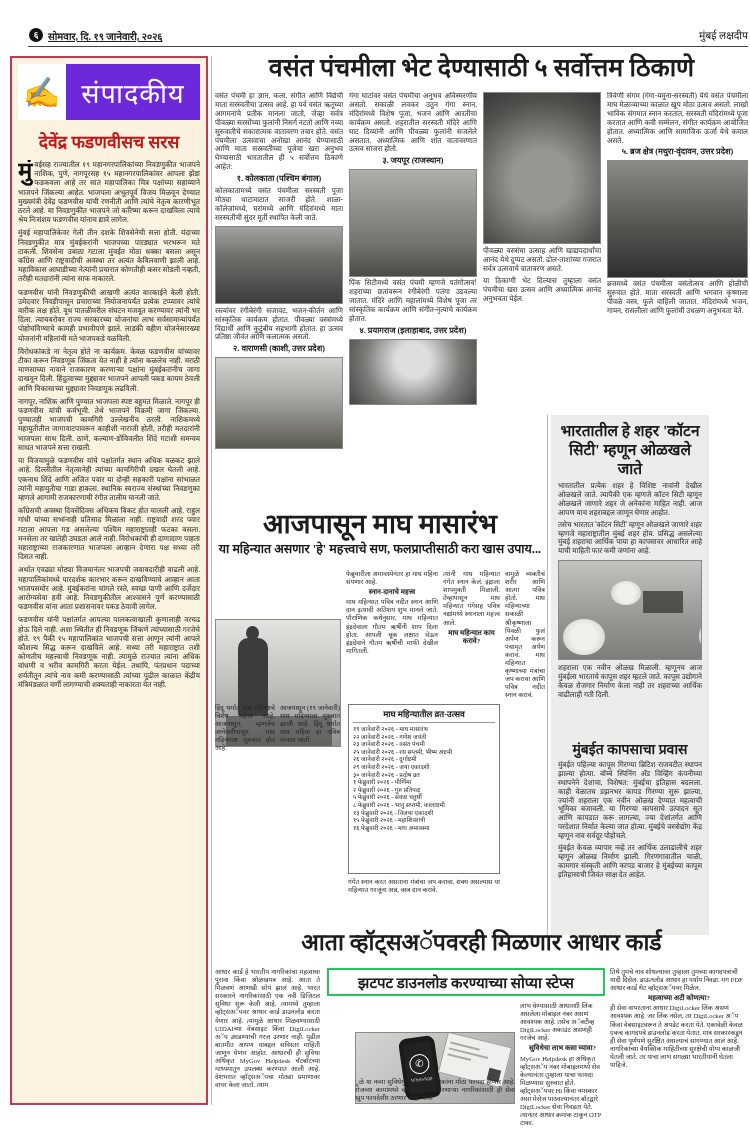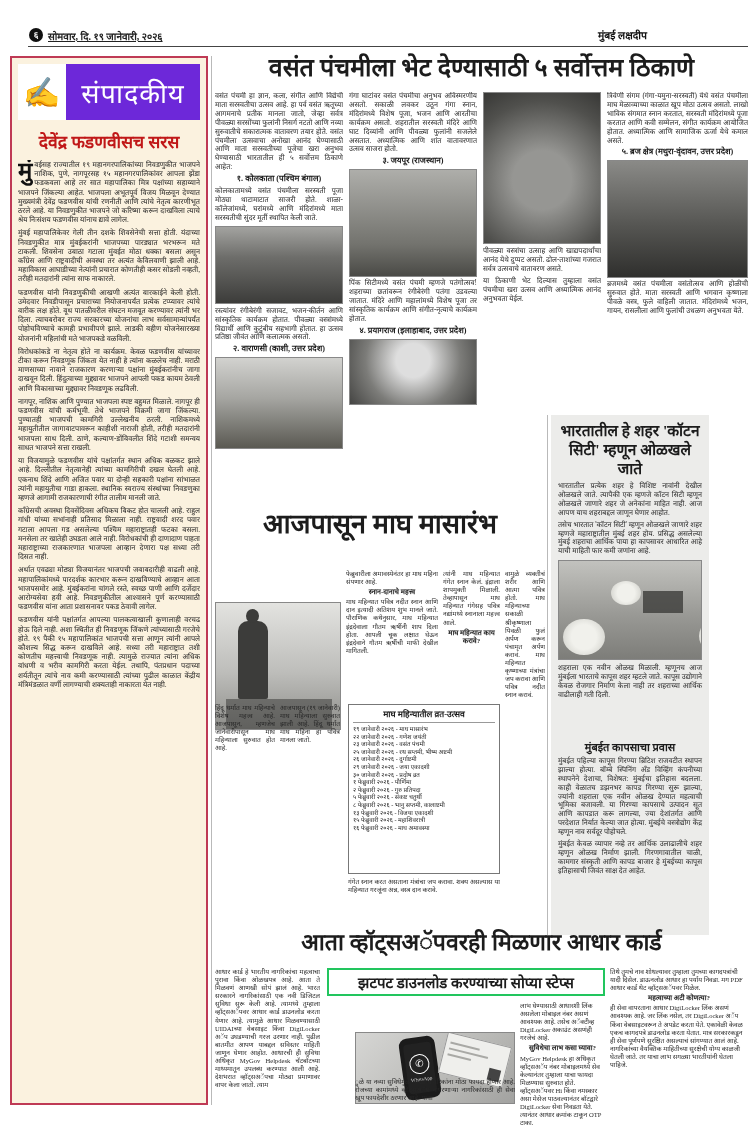--- a/index.html
+++ b/index.html
@@ -5,21 +5,21 @@
   html,body{margin:0;padding:0;background:#e9e9e9;}
   .page{position:relative;width:750px;height:1148px;background:#ffffff;overflow:hidden;
         font-family:"Liberation Serif","DejaVu Serif",serif;color:#1c1c1c;}
   .abs{position:absolute;}
   .t{text-align:justify;color:#262626;}
   .hair{background:#b9b9b9;}
   
   .pgnum{width:14px;height:14px;border-radius:50%;background:#111;color:#fff;font-size:9px;
          line-height:14px;text-align:center;font-weight:bold;}
   .dateline{font-size:10px;font-weight:bold;color:#222;}
-  .papername{font-size:10.5px;font-weight:bold;color:#111;text-align:left;}
+  .papername{font-size:10.5px;font-weight:normal;color:#111;text-align:right;}
   
   .edbox{background:#fbf2df;border:2px solid #bf3a55;box-sizing:border-box;padding:6px;}
   .edbanner{display:flex;height:56px;}
   .edpen{width:48px;background:#fff;display:flex;align-items:center;justify-content:center;
          font-size:30px;color:#e0487a;}
   .edtitle{flex:1;background:#6d28d9;color:#fff;display:flex;align-items:center;justify-content:center;
            font-size:27px;font-weight:normal;letter-spacing:1px;}
   .edhead{margin-top:9px;text-align:center;font-size:17.5px;font-weight:bold;color:#c01818;}
   .edbody{margin-top:7px;height:928px;overflow:hidden;font-size:7.3px;line-height:9.2px;}
   .edbody p{margin:0 0 4px 0;text-align:justify;}
@@ -121,20 +121,21 @@
 
   <div class="abs col bt" style="left:607px;top:92px;width:141px;height:316px;">
     <div class="t">त्रिवेणी संगम (गंगा-यमुना-सरस्वती) येथे वसंत पंचमीला माघ मेळाव्याच्या काळात खूप मोठा उत्सव असतो. लाखो भाविक संगमात स्नान करतात, सरस्वती मंदिरांमध्ये पूजा करतात आणि कवी सम्मेलन, संगीत कार्यक्रम आयोजित होतात. अध्यात्मिक आणि सामाजिक ऊर्जा येथे कमाल असते.</div>
     <div class="sub">५. ब्रज क्षेत्र (मथुरा-वृंदावन, उत्तर प्रदेश)</div>
     <div class="photo ph-braj" style="width:100%;height:118px;margin:2px 0;"></div>
     <div class="t">ब्रजमध्ये वसंत पंचमीला वसंतोत्सव आणि होळीची सुरुवात होते. माता सरस्वती आणि भगवान कृष्णाला पीवळे वस्त्र, फुले वाहिली जातात. मंदिरांमध्ये भजन, गायन, रासलीला आणि फुलांची उधळण अनुभवता येते.</div>
   </div>
 
   <div class="abs" style="left:215px;top:508px;width:330px;height:427px;">
     <div class="maghhead">आजपासून माघ मासारंभ</div>
+    <div class="maghsub">या महिन्यात असणार 'हे' महत्त्वाचे सण, फलप्राप्तीसाठी करा खास उपाय...</div>
     <div class="abs photo ph-statue" style="left:0;top:62px;width:126px;height:128px;">
       <div class="sil" style="left:22px;top:18px;width:30px;height:78px;border-radius:10px 10px 2px 2px;"></div>
       <div class="sil" style="left:30px;top:6px;width:13px;height:14px;border-radius:50%;"></div>
       <div class="sil" style="left:10px;top:96px;width:106px;height:30px;opacity:.55;"></div>
     </div>
     <div class="abs col bt2 t" style="left:0;top:196px;width:60px;height:231px;">हिंदू धर्मात माघ महिन्याचे विशेष महत्त्व आहे. आजपासून, म्हणजेच जानेवारीपासून माघ महिन्याला सुरुवात होत आहे.</div>
     <div class="abs col bt2 t" style="left:65px;top:196px;width:60px;height:231px;">आजपासून (१९ जानेवारी) माघ महिन्याला सुरुवात झाली आहे. हिंदू धर्मात माघ महिना हा पवित्र मानला जातो.</div>
     <div class="abs col bt2" style="left:131px;top:62px;width:92px;height:132px;">
       <div class="t">फेब्रुवारीला अमावस्येनंतर हा माघ महिना संपणार आहे.</div>
       <div class="sub2">स्नान-दानाचे महत्त्व</div>
@@ -172,21 +173,21 @@
     <div class="cottonhead">भारतातील हे शहर 'कॉटन सिटी' म्हणून ओळखले जाते</div>
     <div class="t bt">भारतातील प्रत्येक शहर हे विशिष्ट नावांनी देखील ओळखले जाते. त्यापैकी एक म्हणजे कॉटन सिटी म्हणून ओळखले जाणारे शहर जे अनेकांना माहित नाही. आज आपण याच शहराबद्दल जाणून घेणार आहोत.</div>
     <div class="t bt" style="margin-top:3px;">तसेच भारतात 'कॉटन सिटी' म्हणून ओळखले जाणारे शहर म्हणजे महाराष्ट्रातील मुंबई शहर होय. प्रसिद्ध असलेल्या मुंबई शहराचा आर्थिक पाया हा कापसावर आधारित आहे याची माहिती फार कमी जणांना आहे.</div>
     <div class="photo ph-cotton" style="width:100%;height:100px;margin:4px 0;">
       <div class="blob" style="left:4px;top:58px;width:42px;height:36px;"></div>
       <div class="blob" style="left:140px;top:56px;width:44px;height:38px;"></div>
       <div class="blob" style="left:52px;top:20px;width:30px;height:24px;"></div>
       <div class="sil" style="left:84px;top:30px;width:40px;height:22px;opacity:.8;"></div>
     </div>
     <div class="t bt">शहराला एक नवीन ओळख मिळाली. म्हणूनच आज मुंबईला भारताचे कापूस शहर म्हटले जाते. कापूस उद्योगाने केवळ रोजगार निर्माण केला नाही तर शहराच्या आर्थिक वाढीलाही गती दिली.</div>
-    <div class="sub" style="font-size:11px;margin-top:39px;">मुंबईत कापसाचा प्रवास</div>
+    <div class="sub" style="font-size:14px;margin-top:39px;">मुंबईत कापसाचा प्रवास</div>
     <div class="t bt">मुंबईत पहिल्या कापूस गिरण्या ब्रिटिश राजवटीत स्थापन झाल्या होत्या. बॉम्बे स्पिनिंग अँड विव्हिंग कंपनीच्या स्थापनेने देशाचा, विशेषत: मुंबईचा इतिहास बदलला. काही वेळातच डझनभर कापड गिरण्या सुरू झाल्या, ज्यांनी शहराला एक नवीन ओळख देण्यात महत्वाची भूमिका बजावली. या गिरण्या कापसाचे उत्पादन सूत आणि कापडात करू लागल्या, ज्या देशांतर्गत आणि परदेशात निर्यात केल्या जात होत्या. मुंबईचे वस्त्रोद्योग केंद्र म्हणून नाव सर्वदूर पोहोचले.</div>
     <div class="t bt" style="margin-top:3px;">मुंबईत केवळ व्यापार नव्हे तर आर्थिक उलाढालीचे शहर म्हणून ओळख निर्माण झाली. गिरणगावातील चाळी, कामगार संस्कृती आणि कापड बाजार हे मुंबईच्या कापूस इतिहासाची जिवंत साक्ष देत आहेत.</div>
   </div>
 
   <div class="abs" style="left:215px;top:928px;width:533px;height:210px;">
     <div class="aadhead">आता व्हॉट्सअॅपवरही मिळणार आधार कार्ड</div>
     <div class="abs col bt2 t" style="left:0;top:40px;width:105px;height:170px;">
       <span>आधार कार्ड हे भारतीय नागरिकांचा महत्वाचा पुरावा किंवा ओळखपत्र आहे. आता ते मिळवणं आणखी सोपं झालं आहे. भारत सरकारने नागरिकांसाठी एक नवी डिजिटल सुविधा सुरू केली आहे. त्यामध्ये तुम्हाला व्हॉट्सअॅपवर आधार कार्ड डाउनलोड करता येणार आहे. त्यामुळे आधार मिळवण्यासाठी UIDAIच्या वेबसाइट किंवा DigiLocker अॅप उघडण्याची गरज उरणार नाही. पुढील बातमीत आपण याबद्दल सविस्तर माहिती जाणून घेणार आहोत.</span>
       <span>आधारची ही सुविधा अधिकृत MyGov Helpdesk चॅटबॉटच्या माध्यमातून उपलब्ध करण्यात आली आहे. देशभरात व्हॉट्सअॅपचा मोठ्या प्रमाणावर वापर केला जातो. त्याम</span>
     </div>

